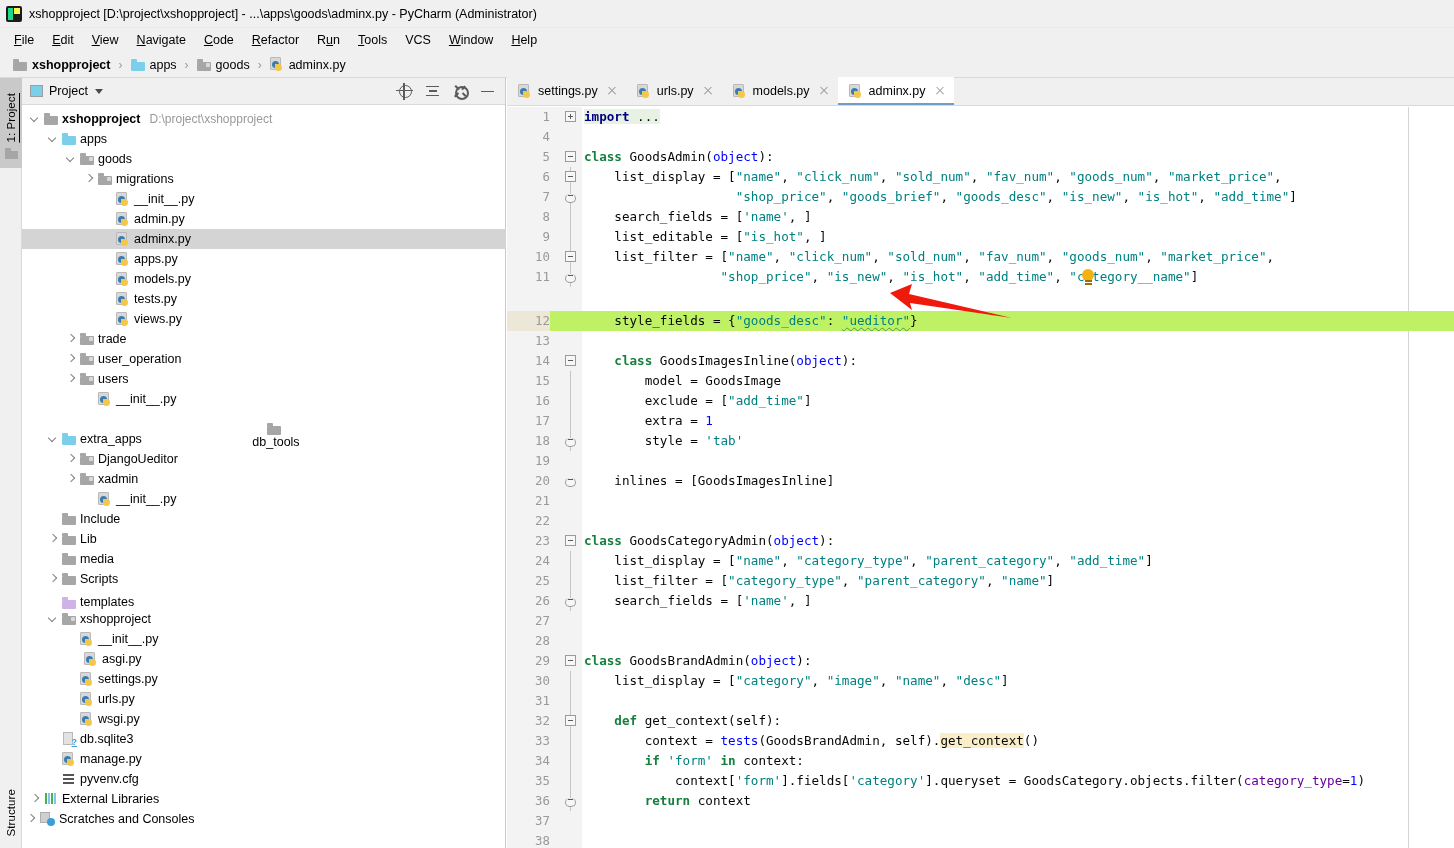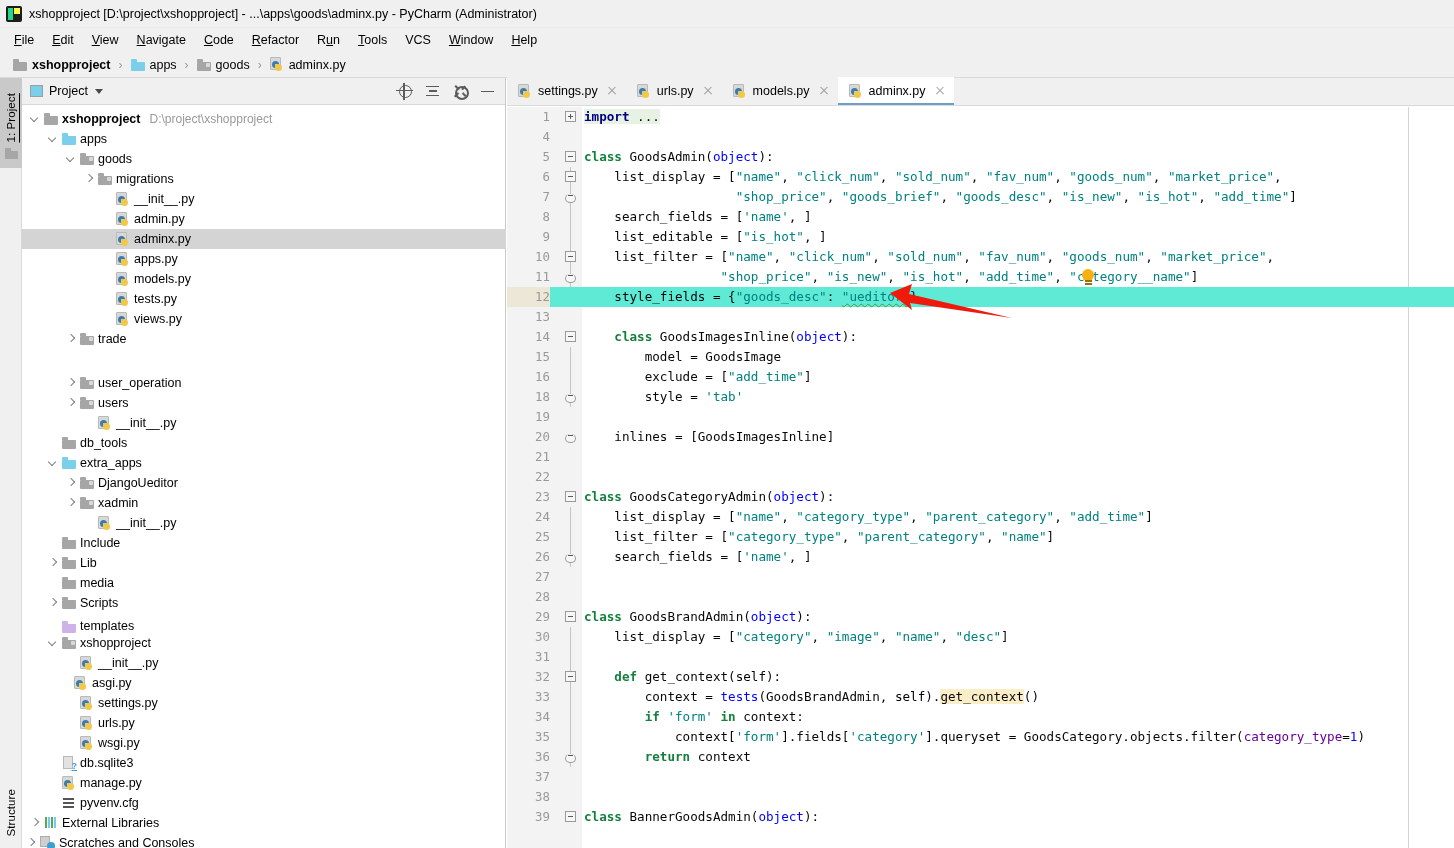--- a/index.html
+++ b/index.html
@@ -293,21 +293,21 @@
     background: #f3f3f3;
   }
   .right-margin {
     position: absolute; left: 901px; top: 0; width: 1px; height: 741px;
     background: #d4d4d4;
   }
 
   .line {
     position: relative; height: 20px; line-height: 20px; white-space: pre;
   }
-  .line.hl { background: #5eead4; }
+  .line.hl { background: #bef264; margin-top: 24px; }
   .line.hl .lnum { background: #ece7d6; }
   .lnum {
     position: absolute; left: 0; top: 0; width: 43px; height: 20px;
     text-align: right; color: #999999; font-size: 12.4px;
     font-family: "DejaVu Sans Mono", monospace;
   }
   .ltext {
     position: absolute; left: 77px; top: 0; height: 20px;
     color: #080808;
   }
@@ -543,21 +543,21 @@
           </span>
           <span class="tree-label">views.py</span>
         </div>
         <div class="tree-row" style="padding-left: 42px;">
           <span class="tree-arrow right"></span>
           <span class="ico ico-folder src">
             <i></i>
           </span>
           <span class="tree-label">trade</span>
         </div>
-        <div class="tree-row" style="padding-left: 42px; margin-top: 24px;">
+        <div class="tree-row" style="padding-left: 42px;">
           <span class="tree-arrow right"></span>
           <span class="ico ico-folder src">
             <i></i>
           </span>
           <span class="tree-label">user_operation</span>
         </div>
         <div class="tree-row" style="padding-left: 42px;">
           <span class="tree-arrow right"></span>
           <span class="ico ico-folder src">
             <i></i>
@@ -566,21 +566,21 @@
         </div>
         <div class="tree-row" style="padding-left: 60px;">
           <span class="tree-arrow"></span>
           <span class="ico ico-py">
             <i></i>
             <u></u>
             <s></s>
           </span>
           <span class="tree-label">__init__.py</span>
         </div>
-        <div class="tree-row" style="padding-left: 24px;">
+        <div class="tree-row" style="padding-left: 24px; flex-direction: column;">
           <span class="tree-arrow"></span>
           <span class="ico ico-folder">
             <i></i>
           </span>
           <span class="tree-label">db_tools</span>
         </div>
         <div class="tree-row" style="padding-left: 24px;">
           <span class="tree-arrow down"></span>
           <span class="ico ico-folder blue">
             <i></i>
@@ -654,21 +654,21 @@
         </div>
         <div class="tree-row" style="padding-left: 42px;">
           <span class="tree-arrow"></span>
           <span class="ico ico-py">
             <i></i>
             <u></u>
             <s></s>
           </span>
           <span class="tree-label">__init__.py</span>
         </div>
-        <div class="tree-row" style="padding-left: 36px;">
+        <div class="tree-row" style="padding-left: 46px;">
           <span class="tree-arrow"></span>
           <span class="ico ico-py">
             <i></i>
             <u></u>
             <s></s>
           </span>
           <span class="tree-label">asgi.py</span>
         </div>
         <div class="tree-row" style="padding-left: 42px;">
           <span class="tree-arrow"></span>
@@ -790,20 +790,21 @@
           <div class="line"><span class="lnum">7</span><span class="vline"></span><span class="fold cap rounded"></span><span class="ltext">                    <span class="str">"shop_price"</span>, <span class="str">"goods_brief"</span>, <span class="str">"goods_desc"</span>, <span class="str">"is_new"</span>, <span class="str">"is_hot"</span>, <span class="str">"add_time"</span>]</span></div>
           <div class="line"><span class="lnum">8</span><span class="vline"></span><span class="ltext">    search_fields = [<span class="str">'name'</span>, ]</span></div>
           <div class="line"><span class="lnum">9</span><span class="vline"></span><span class="ltext">    list_editable = [<span class="str">"is_hot"</span>, ]</span></div>
           <div class="line"><span class="lnum">10</span><span class="vline"></span><span class="fold"></span><span class="ltext">    list_filter = [<span class="str">"name"</span>, <span class="str">"click_num"</span>, <span class="str">"sold_num"</span>, <span class="str">"fav_num"</span>, <span class="str">"goods_num"</span>, <span class="str">"market_price"</span>,</span></div>
           <div class="line"><span class="lnum">11</span><span class="vline"></span><span class="fold cap rounded"></span><span class="bulb"><i></i><u></u></span><span class="ltext">                  <span class="str">"shop_price"</span>, <span class="str">"is_new"</span>, <span class="str">"is_hot"</span>, <span class="str">"add_time"</span>, <span class="str">"category__name"</span>]</span></div>
           <div class="line hl"><span class="lnum">12</span><span class="ltext">    style_fields = {<span class="str">"goods_desc"</span>: <span class="str squiggly">"ueditor"</span>}</span></div>
           <div class="line"><span class="lnum">13</span><span class="ltext"></span></div>
           <div class="line"><span class="lnum">14</span><span class="fold"></span><span class="ltext">    <span class="kw">class</span> GoodsImagesInline(<span class="blt">object</span>):</span></div>
           <div class="line"><span class="lnum">15</span><span class="vline"></span><span class="ltext">        model = GoodsImage</span></div>
           <div class="line"><span class="lnum">16</span><span class="vline"></span><span class="ltext">        exclude = [<span class="str">"add_time"</span>]</span></div>
+          <div class="line"><span class="lnum">17</span><span class="vline"></span><span class="ltext">        extra = <span class="num">1</span></span></div>
           <div class="line"><span class="lnum">18</span><span class="vline"></span><span class="fold cap rounded"></span><span class="ltext">        style = <span class="str">'tab'</span></span></div>
           <div class="line"><span class="lnum">19</span><span class="ltext"></span></div>
           <div class="line"><span class="lnum">20</span><span class="fold cap rounded"></span><span class="ltext">    inlines = [GoodsImagesInline]</span></div>
           <div class="line"><span class="lnum">21</span><span class="ltext"></span></div>
           <div class="line"><span class="lnum">22</span><span class="ltext"></span></div>
           <div class="line"><span class="lnum">23</span><span class="fold"></span><span class="ltext"><span class="kw">class</span> GoodsCategoryAdmin(<span class="blt">object</span>):</span></div>
           <div class="line"><span class="lnum">24</span><span class="vline"></span><span class="ltext">    list_display = [<span class="str">"name"</span>, <span class="str">"category_type"</span>, <span class="str">"parent_category"</span>, <span class="str">"add_time"</span>]</span></div>
           <div class="line"><span class="lnum">25</span><span class="vline"></span><span class="ltext">    list_filter = [<span class="str">"category_type"</span>, <span class="str">"parent_category"</span>, <span class="str">"name"</span>]</span></div>
           <div class="line"><span class="lnum">26</span><span class="vline"></span><span class="fold cap rounded"></span><span class="ltext">    search_fields = [<span class="str">'name'</span>, ]</span></div>
           <div class="line"><span class="lnum">27</span><span class="ltext"></span></div>

